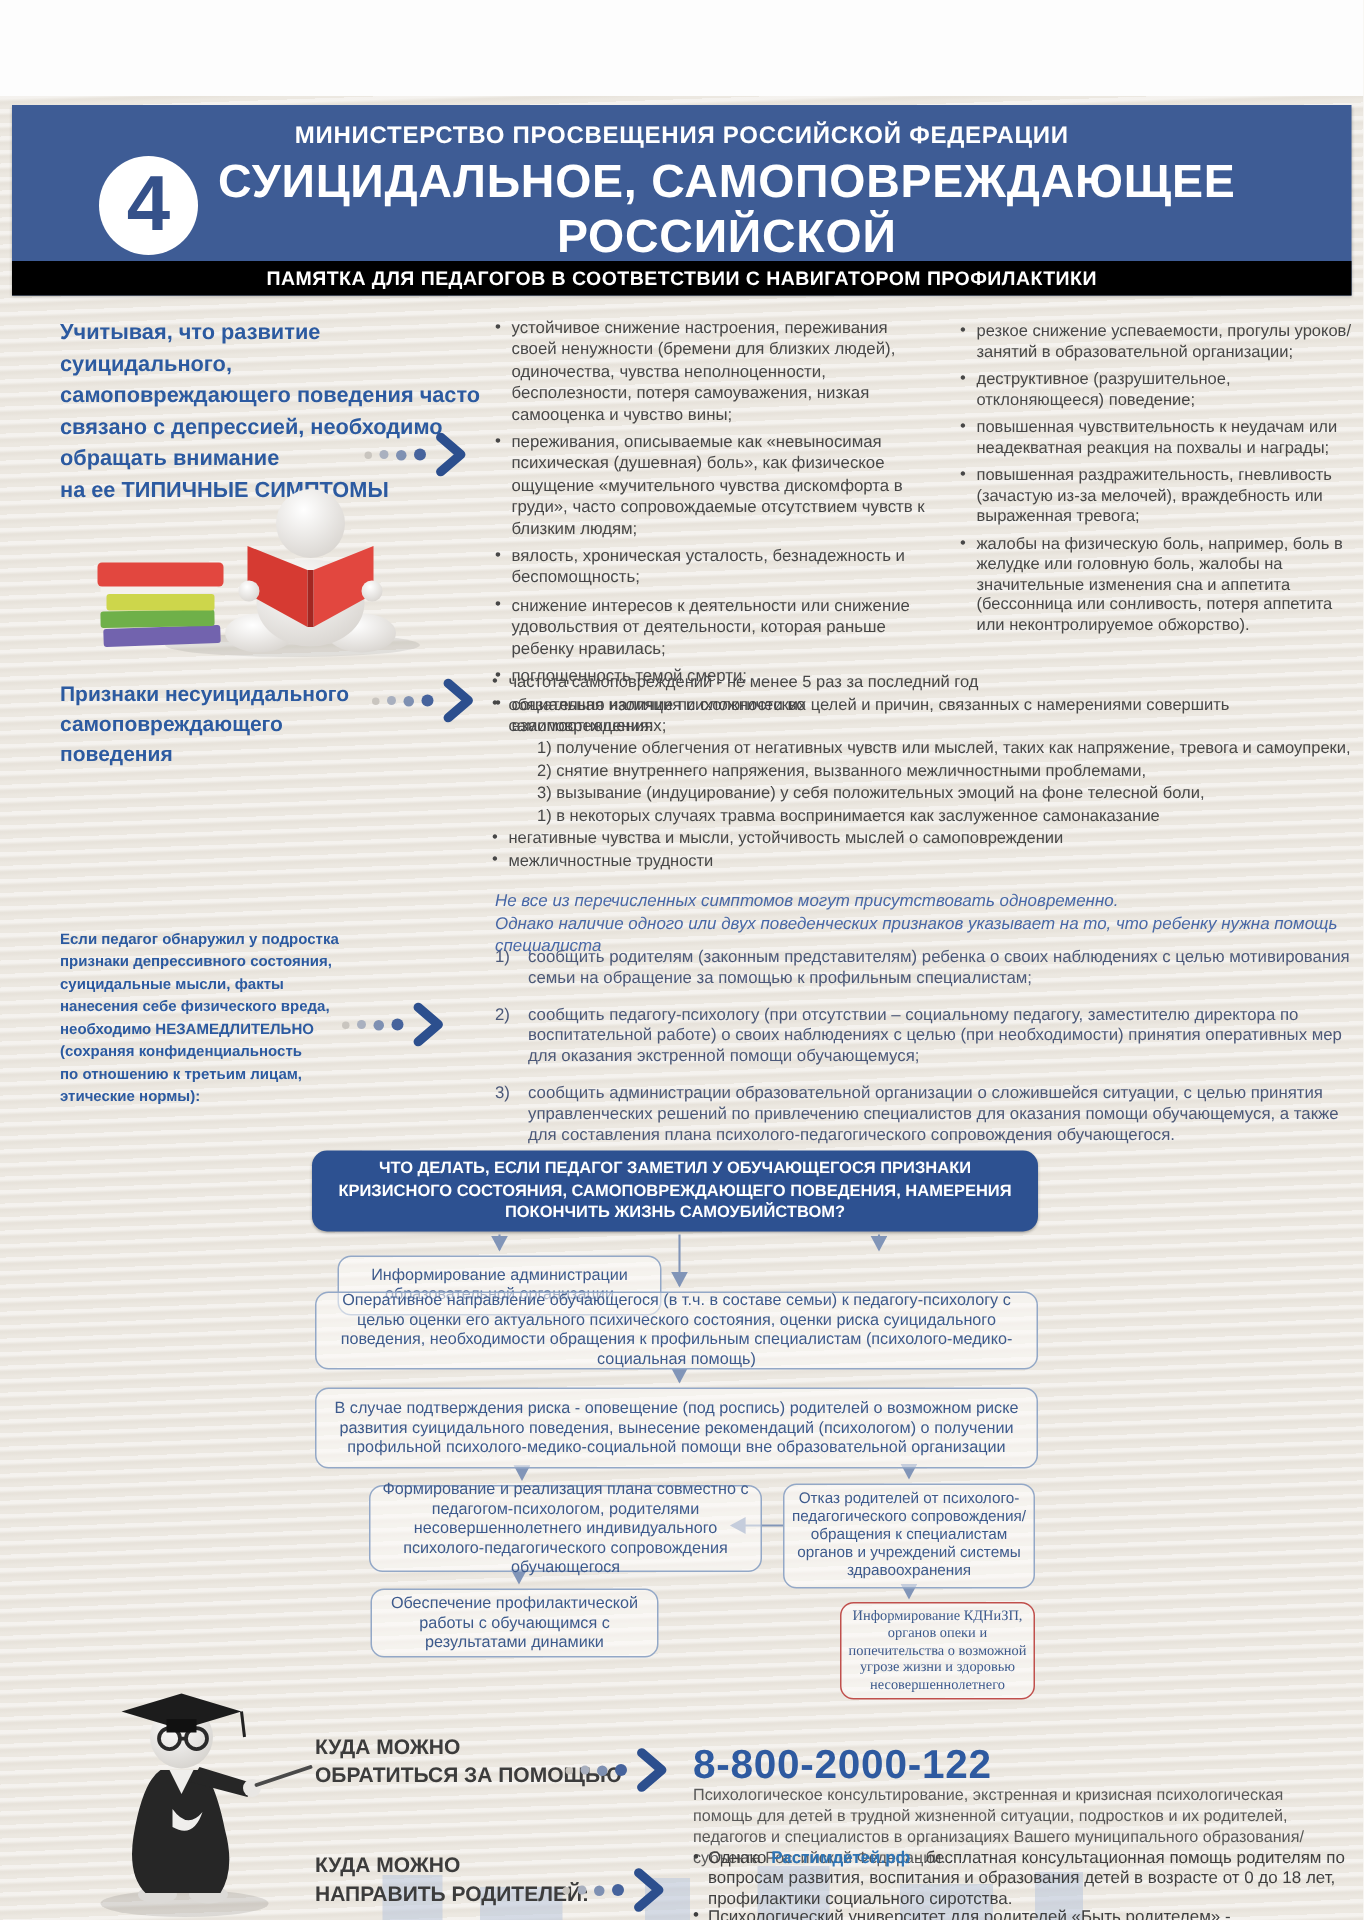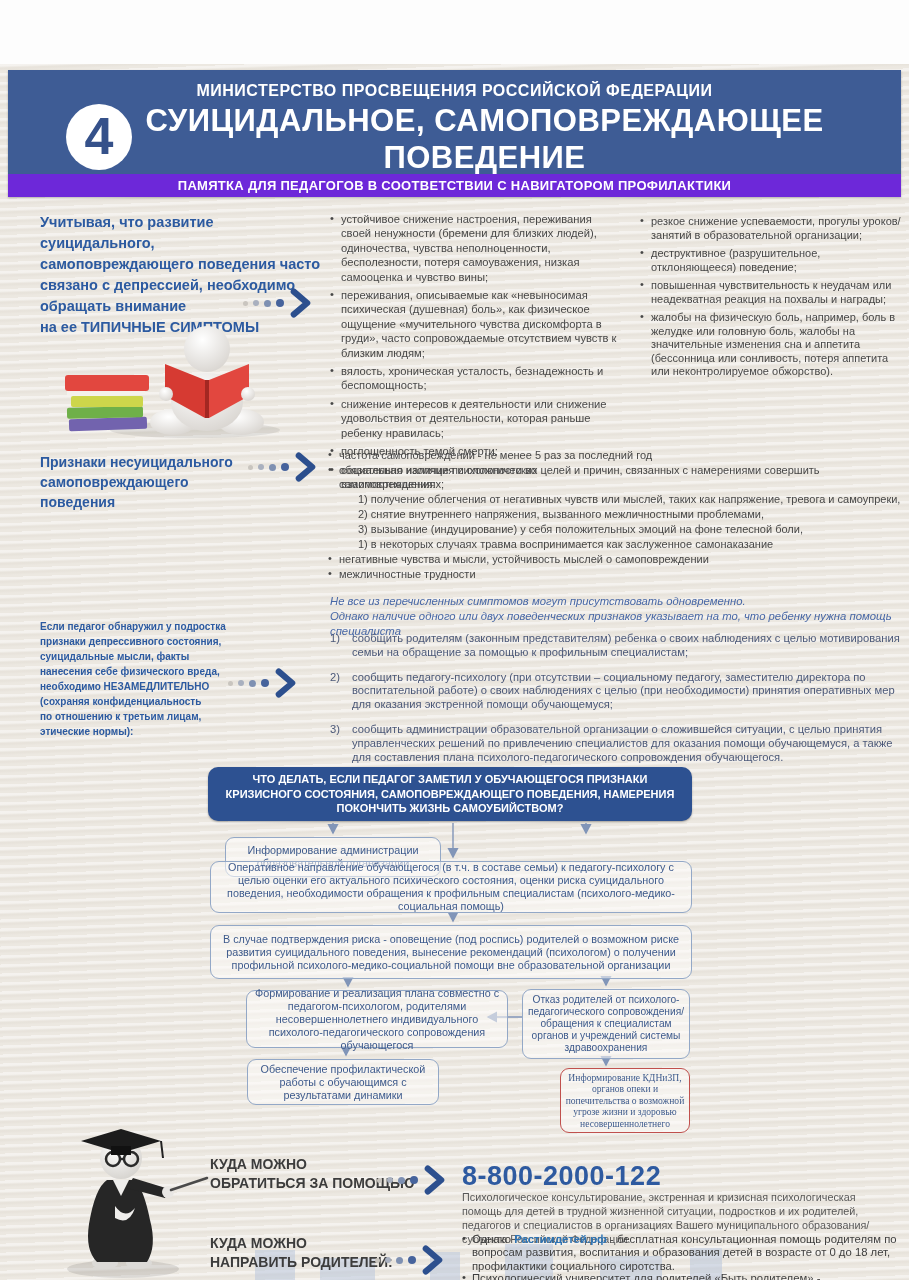--- a/index.html
+++ b/index.html
@@ -15,21 +15,21 @@
         box-shadow:0 1px 2px rgba(0,0,0,.25);}
   .ministry{position:absolute;left:0;right:0;top:12px;text-align:center;color:#fff;
             font-weight:bold;font-size:16px;letter-spacing:.5px;}
   .num-circle{position:absolute;left:58px;top:34px;width:66px;height:66px;border-radius:50%;
               background:#fff;display:flex;align-items:center;justify-content:center;}
   .num-circle span{color:#35518a;font-size:52px;font-weight:800;line-height:1;margin-top:-3px;}
   .title1{position:absolute;left:120px;right:60px;top:33px;text-align:center;color:#fff;
           font-weight:800;font-size:31px;letter-spacing:.5px;}
   .title2{position:absolute;left:120px;right:60px;top:70px;text-align:center;color:#fff;
           font-weight:800;font-size:31px;letter-spacing:.5px;}
-  .band-sub{position:absolute;left:0;right:0;bottom:0;height:23px;background:#6d28d9;
+  .band-sub{position:absolute;left:0;right:0;bottom:0;height:23px;background:#000000;
             display:flex;align-items:center;justify-content:center;color:#fff;
             font-weight:bold;font-size:13px;letter-spacing:.3px;}
 
   
   .lh{position:absolute;color:#2c5aa0;font-weight:bold;z-index:2;}
   .intro{left:40px;top:212px;width:285px;font-size:14.5px;line-height:21px;}
   .h2{left:40px;top:452px;width:225px;font-size:14px;line-height:20px;}
   .h3{left:40px;top:619px;width:255px;font-size:10px;line-height:15px;}
 
   
@@ -106,21 +106,21 @@
   <div class="wm" style="left:505px;top:1244px;width:48px;height:36px;"></div>
   <div class="wm" style="left:600px;top:1256px;width:62px;height:24px;"></div>
   <div class="wm" style="left:690px;top:1248px;width:32px;height:32px;"></div>
 
   <div class="band">
     <div class="ministry">МИНИСТЕРСТВО ПРОСВЕЩЕНИЯ РОССИЙСКОЙ ФЕДЕРАЦИИ</div>
     <div class="num-circle">
       <span>4</span>
     </div>
     <div class="title1">СУИЦИДАЛЬНОЕ, САМОПОВРЕЖДАЮЩЕЕ</div>
-    <div class="title2">ПОВЕДЕНИЕ</div>
+    <div class="title2">РОССИЙСКОЙ</div>
     <div class="band-sub">ПАМЯТКА ДЛЯ ПЕДАГОГОВ В СООТВЕТСТВИИ С НАВИГАТОРОМ ПРОФИЛАКТИКИ</div>
   </div>
 
   <div class="lh intro prewrap">Учитывая, что развитие суицидального,
 самоповреждающего поведения часто
 связано с депрессией, необходимо
 обращать внимание
 на ее ТИПИЧНЫЕ СИМПТОМЫ</div>
   <span class="darr" style="left:243px;top:288px;">
     <i class="d1"></i>
@@ -165,20 +165,21 @@
     <li>переживания, описываемые как «невыносимая психическая (душевная) боль», как физическое ощущение «мучительного чувства дискомфорта в груди», часто сопровождаемые отсутствием чувств к близким людям;</li>
     <li>вялость, хроническая усталость, безнадежность и беспомощность;</li>
     <li>снижение интересов к деятельности или снижение удовольствия от деятельности, которая раньше ребенку нравилась;</li>
     <li>поглощенность темой смерти;</li>
     <li>социальная изоляция и сложности во взаимоотношениях;</li>
   </ul>
   <ul class="blist col2">
     <li>резкое снижение успеваемости, прогулы уроков/занятий в образовательной организации;</li>
     <li>деструктивное (разрушительное, отклоняющееся) поведение;</li>
     <li>повышенная чувствительность к неудачам или неадекватная реакция на похвалы и награды;</li>
+    <li>повышенная раздражительность, гневливость (зачастую из-за мелочей), враждебность или выраженная тревога;</li>
     <li>жалобы на физическую боль, например, боль в желудке или головную боль, жалобы на значительные изменения сна и аппетита (бессонница или сонливость, потеря аппетита или неконтролируемое обжорство).</li>
   </ul>
 
   <div class="lh h2 prewrap">Признаки несуицидального
 самоповреждающего поведения</div>
   <span class="darr" style="left:248px;top:452px;">
     <i class="d1"></i>
       <i class="d2"></i>
       <i class="d3"></i>
       <i class="d4"></i>

